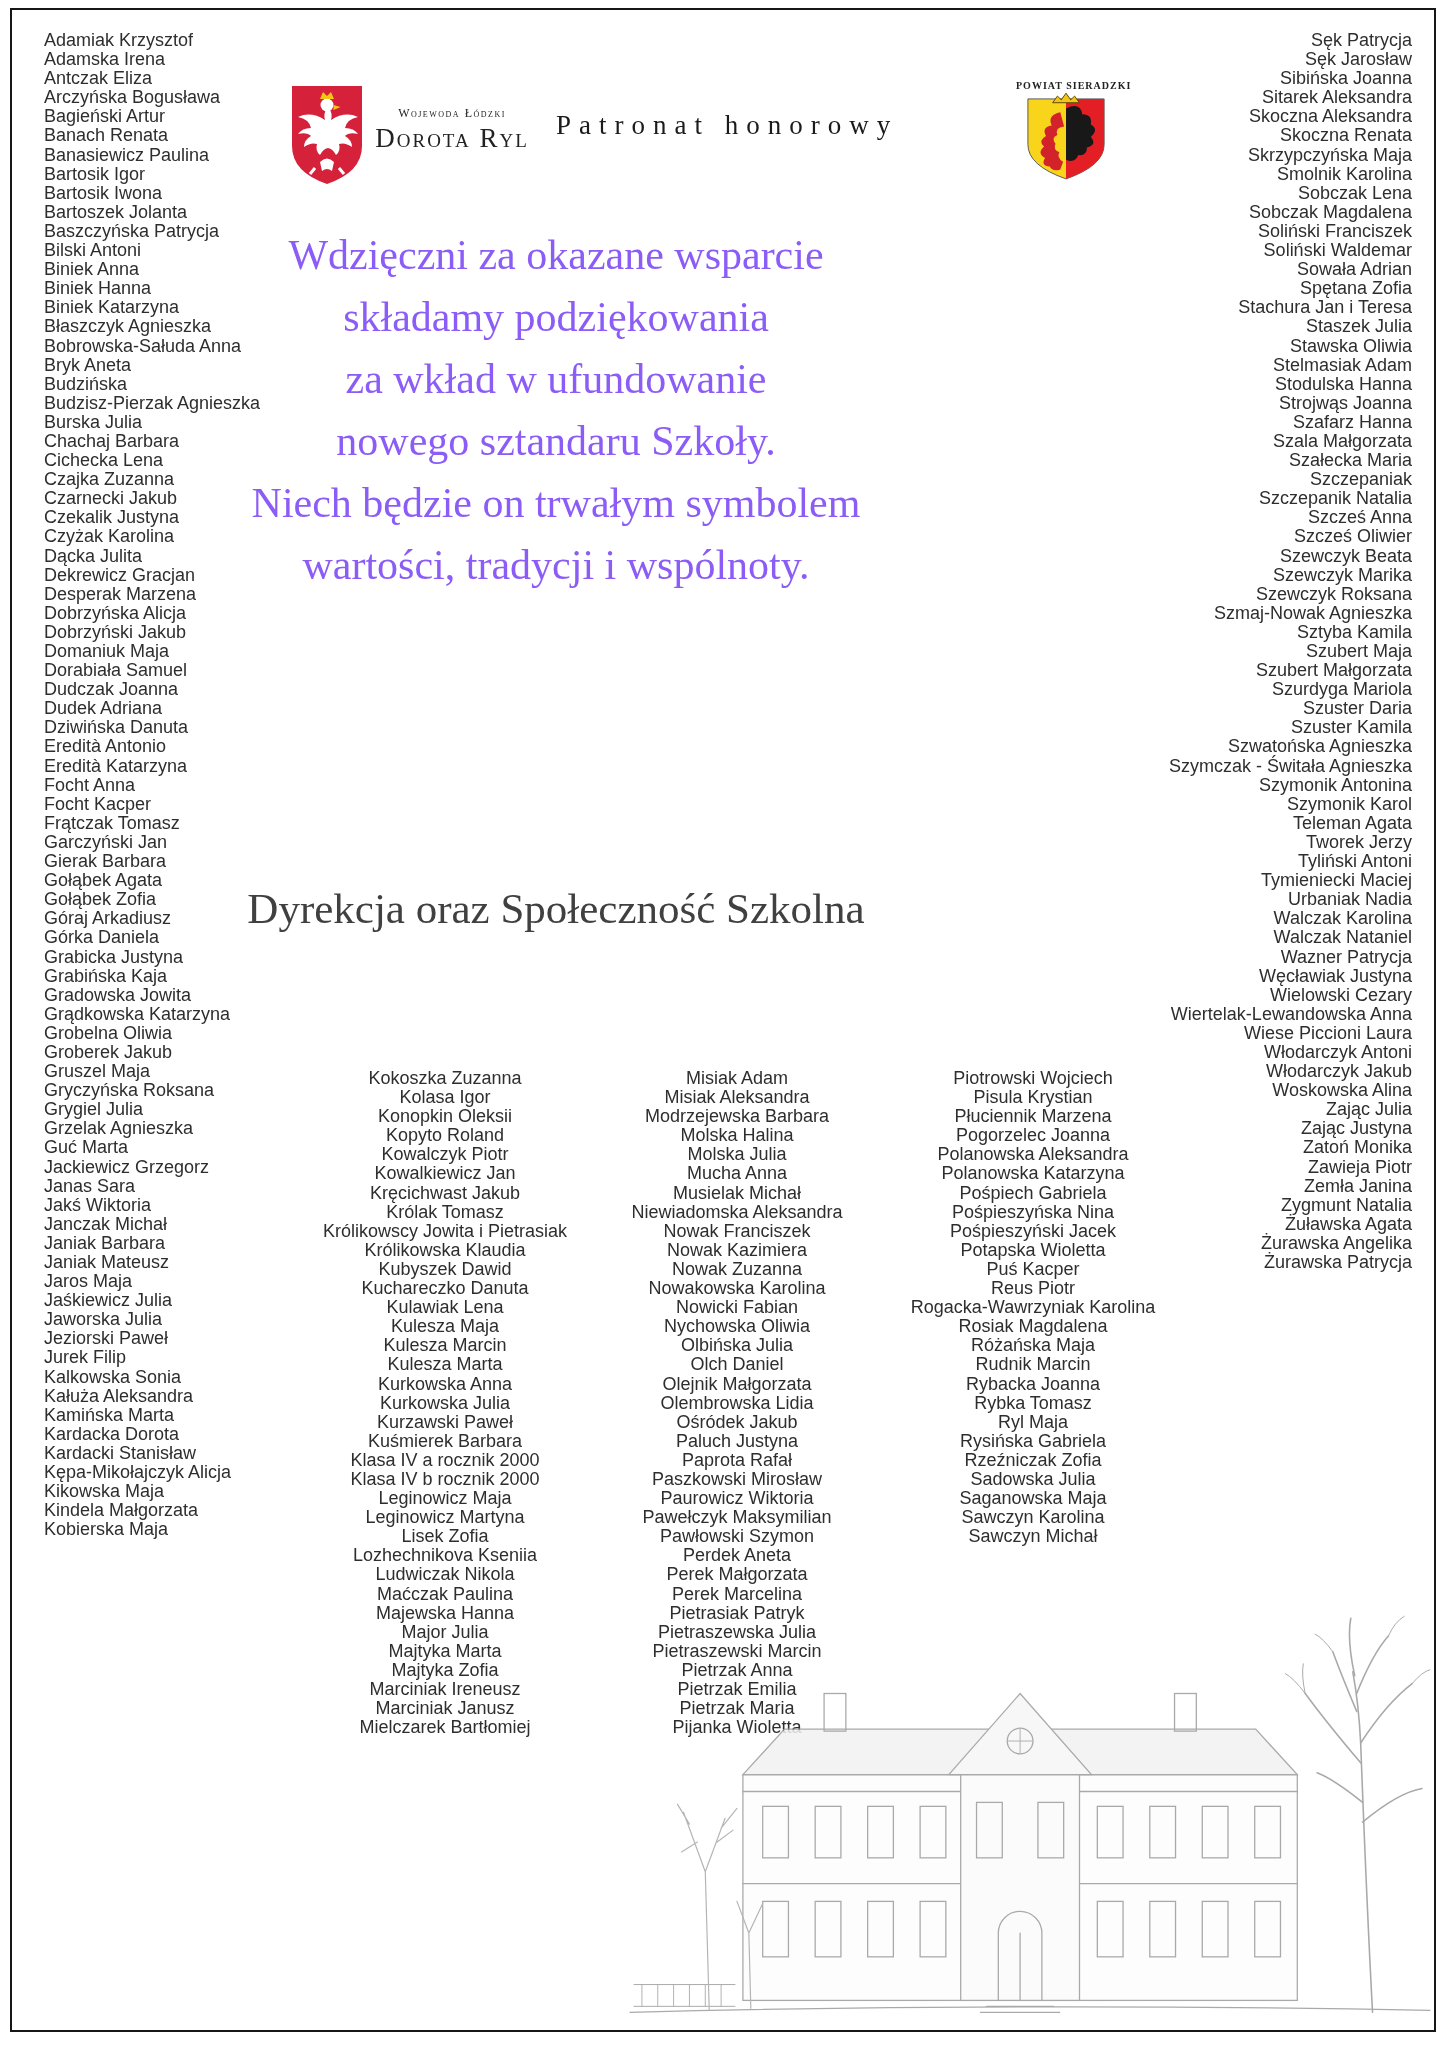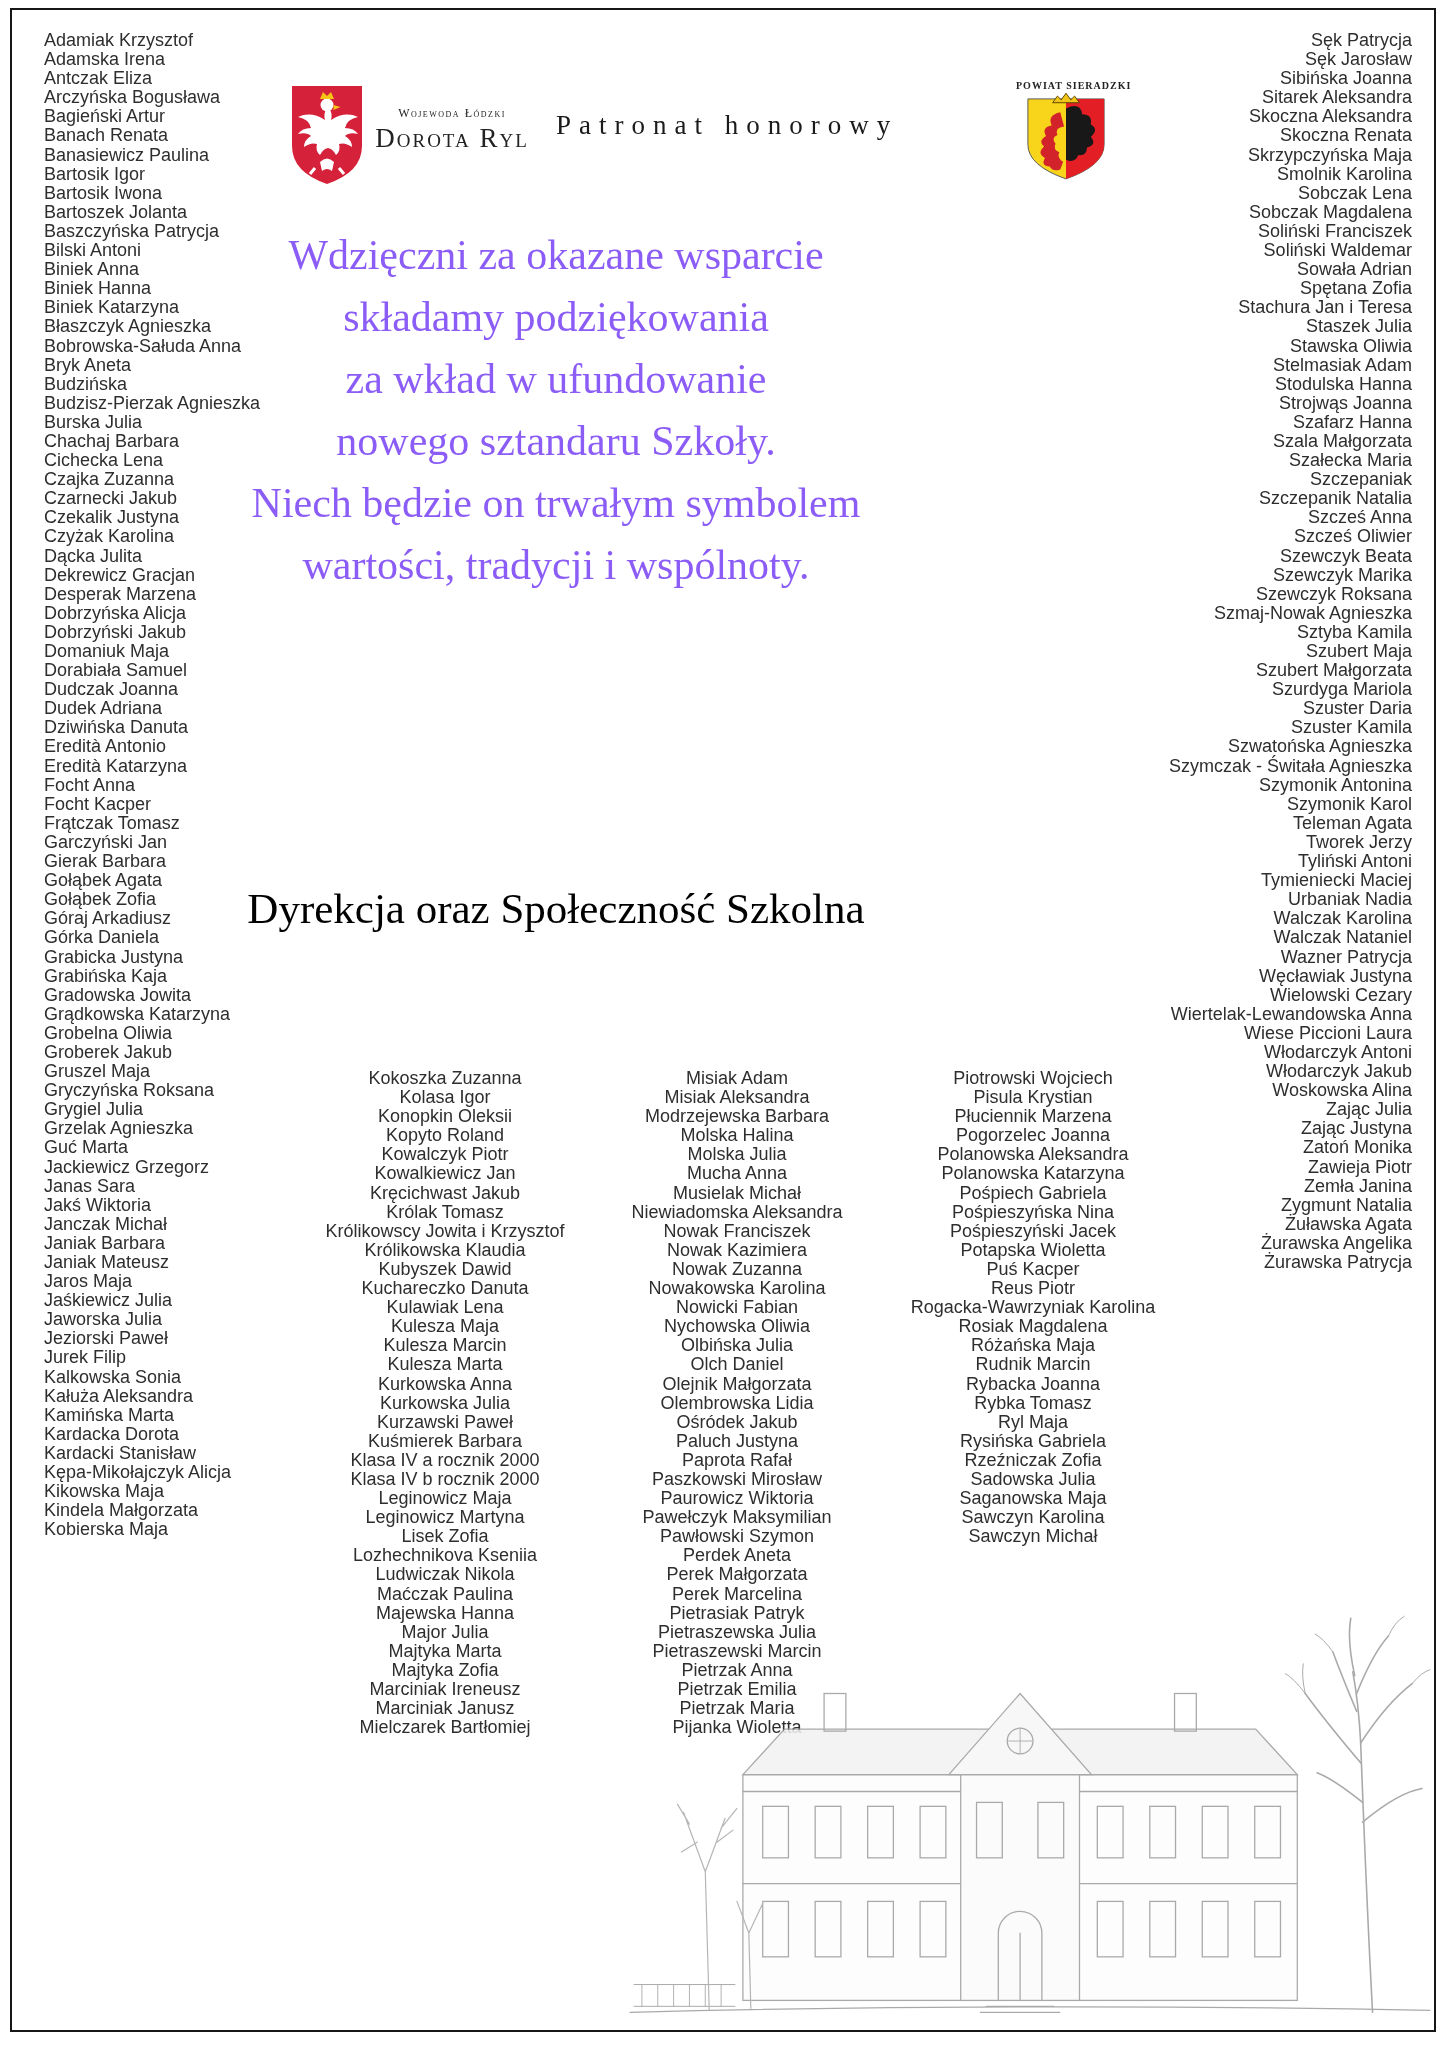--- a/index.html
+++ b/index.html
@@ -31,21 +31,21 @@
   .county-block{position:absolute;left:1016px;top:80px;width:100px;text-align:center;}
   .county-caption{font-family:"Liberation Serif","DejaVu Serif",serif;font-weight:bold;font-size:10px;
     letter-spacing:1px;color:#222;margin-bottom:2px;white-space:nowrap;}
   .county-shield{width:80px;height:88px;margin:0 auto;display:block;}
 
   
   .message{position:absolute;left:26px;top:224px;width:1060px;text-align:center;
     font-family:"Liberation Serif","DejaVu Serif",serif;color:#8b5cf6;}
   .message .msg-line{font-size:42px;line-height:62px;}
   .signature{position:absolute;left:26px;top:884px;width:1060px;text-align:center;
-    font-family:"Liberation Serif","DejaVu Serif",serif;font-size:43px;color:#000000;}
+    font-family:"Liberation Serif","DejaVu Serif",serif;font-size:43px;color:#404040;}
   .date{position:absolute;left:26px;top:972px;width:1060px;text-align:center;
     font-family:"Liberation Serif","DejaVu Serif",serif;font-size:38px;letter-spacing:2px;color:#101010;}
 
   
   .sketch{position:absolute;left:620px;top:1545px;width:820px;height:495px;opacity:.85;}
 </style>
 </head>
 <body>
 
 <div class="page">
@@ -180,21 +180,21 @@
 
   <div class="col mid-col mid-col-1">
       <div class="name">Kokoszka Zuzanna</div>
       <div class="name">Kolasa Igor</div>
       <div class="name">Konopkin Oleksii</div>
       <div class="name">Kopyto Roland</div>
       <div class="name">Kowalczyk Piotr</div>
       <div class="name">Kowalkiewicz Jan</div>
       <div class="name">Kręcichwast Jakub</div>
       <div class="name">Królak Tomasz</div>
-      <div class="name">Królikowscy Jowita i Krzysztof</div>
+      <div class="name">Królikowscy Jowita i Pietrasiak</div>
       <div class="name">Królikowska Klaudia</div>
       <div class="name">Kubyszek Dawid</div>
       <div class="name">Kuchareczko Danuta</div>
       <div class="name">Kulawiak Lena</div>
       <div class="name">Kulesza Maja</div>
       <div class="name">Kulesza Marcin</div>
       <div class="name">Kulesza Marta</div>
       <div class="name">Kurkowska Anna</div>
       <div class="name">Kurkowska Julia</div>
       <div class="name">Kurzawski Paweł</div>

